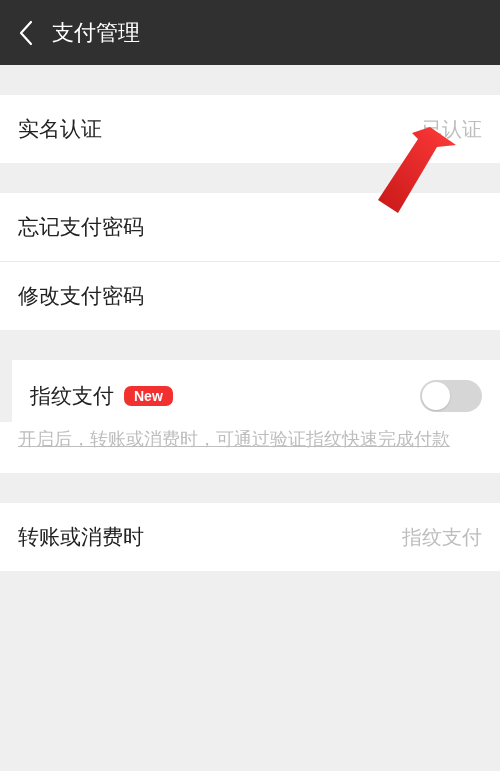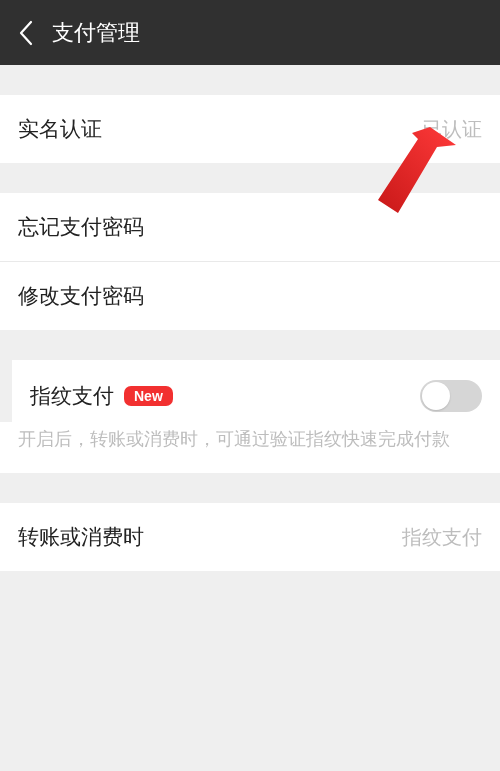--- a/index.html
+++ b/index.html
@@ -10,21 +10,21 @@
   .title { font-size: 22px; font-weight: 400; text-align: right; }
   .section-gap { height: 30px; }
   .row { background: #fff; padding: 20px 18px; display: flex; align-items: center; justify-content: space-between; }
   .row + .row { border-top: 1px solid #e9e9e9; }
   .row-label { font-size: 21px; color: #222; }
   .row-value { font-size: 20px; color: #bdbdbd; }
   .badge { display: inline-flex; align-items: center; justify-content: center; background: #f23030; color: #fff; font-size: 14px; font-weight: 700; border-radius: 7px; padding: 2px 10px; margin-left: 10px; }
   .left-group { display: flex; align-items: center; }
   .toggle { width: 62px; height: 32px; border-radius: 16px; background: #d6d6d6; position: relative; }
   .toggle-knob { position: absolute; width: 28px; height: 28px; background: #fff; border-radius: 50%; top: 2px; left: 2px; box-shadow: 0 1px 2px rgba(0,0,0,0.15); }
-  .hint { background: #fff; padding: 4px 18px 20px 18px; font-size: 18px; color: #bdbdbd; line-height: 1.5; }
+  .hint { background: #fff; padding: 4px 18px 20px 18px; font-size: 18px; color: #bdbdbd; line-height: 1.5; text-decoration: underline; }
   .arrow-overlay { position: absolute; pointer-events: none; left: 338px; top: 125px; width: 118px; height: 88px; }
   .arrow-overlay svg { width: 100%; height: 100%; }
   .page { position: relative; width: 500px; height: 771px; }
 </style>
 </head>
 <body>
 
 <div class="page">
 
   <div class="header">

